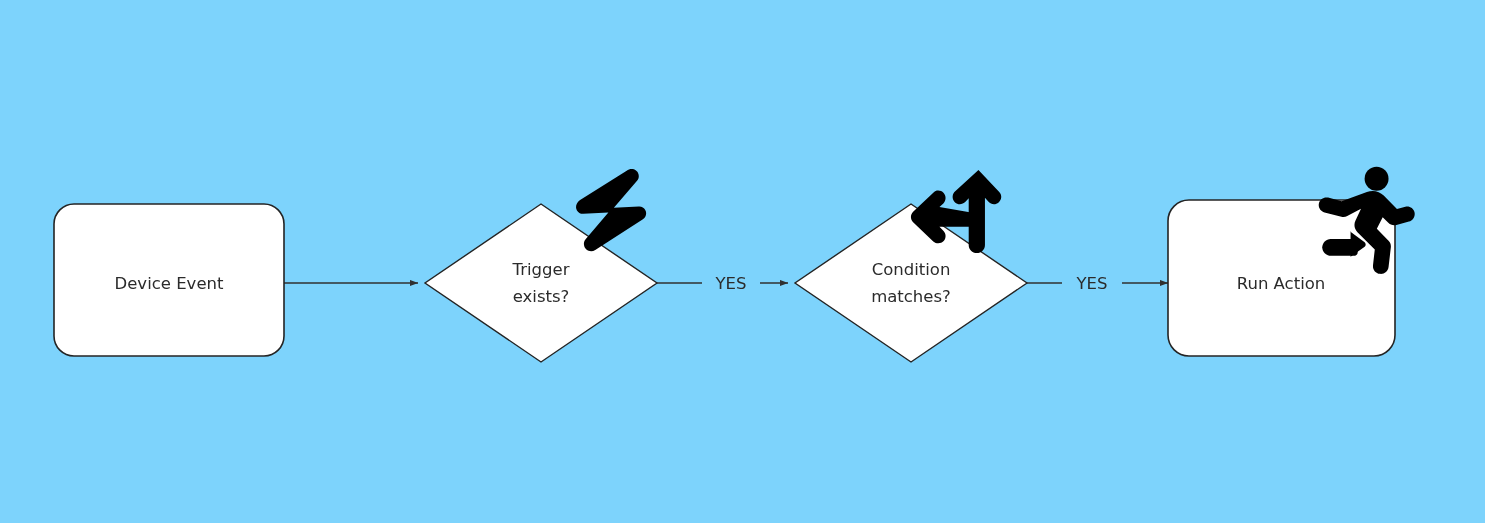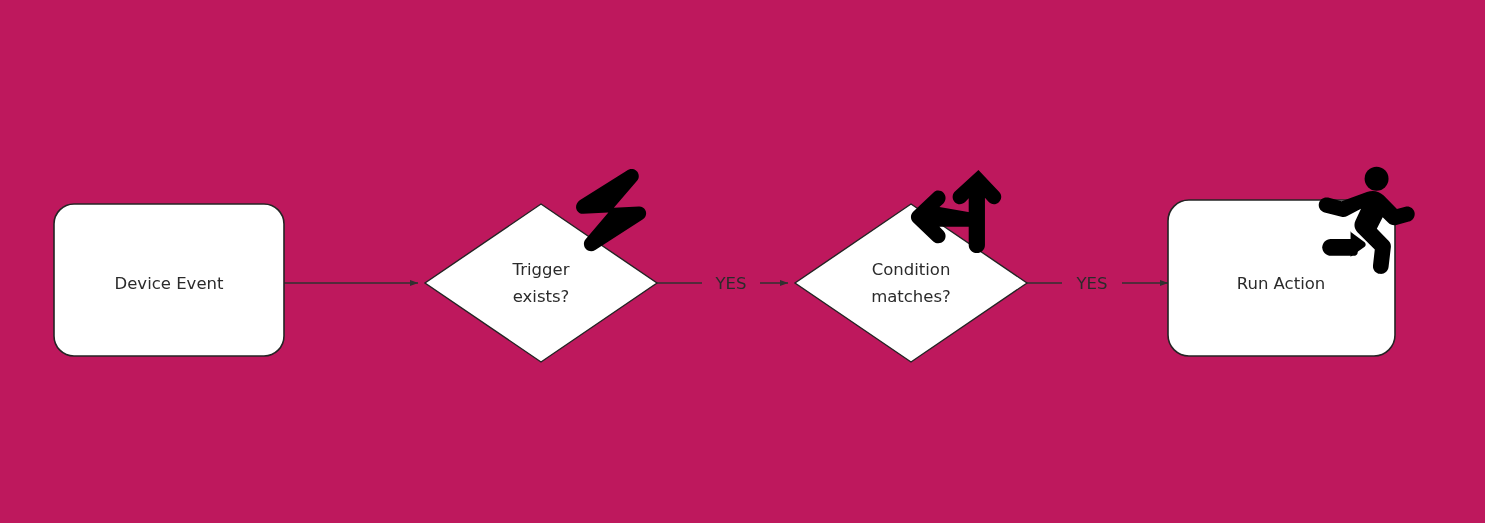--- a/index.html
+++ b/index.html
@@ -8,21 +8,21 @@
     padding: 0;
     background: #ffffff;
   }
   body {
     font-family: "DejaVu Sans", "Liberation Sans", sans-serif;
   }
   #canvas {
     position: relative;
     width: 1485px;
     height: 523px;
-    background: #be185d;
+    background: #7dd3fc;
     overflow: hidden;
   }
   #flow-svg {
     position: absolute;
     top: 0;
     left: 0;
     width: 1485px;
     height: 523px;
     display: block;
   }

